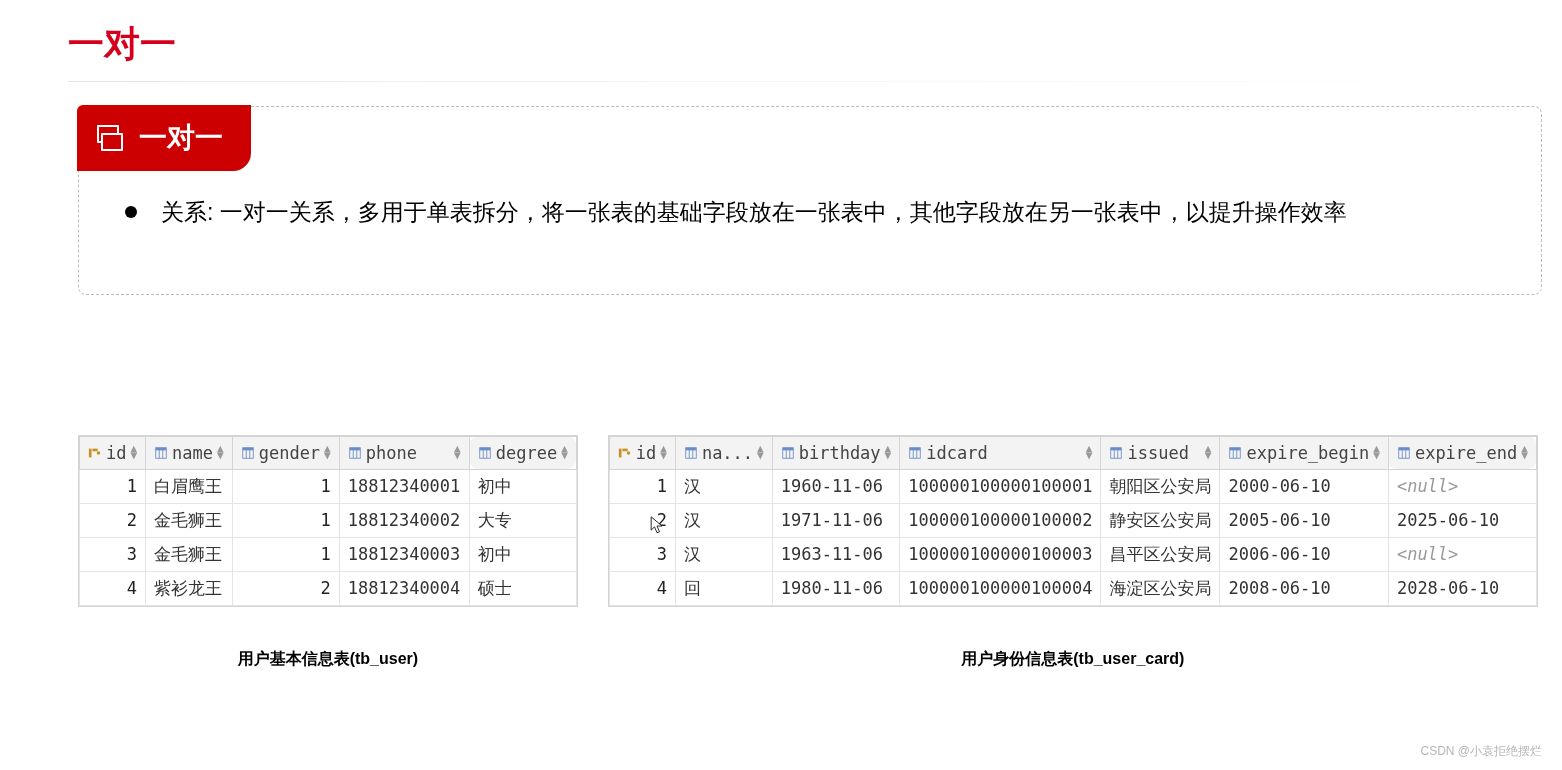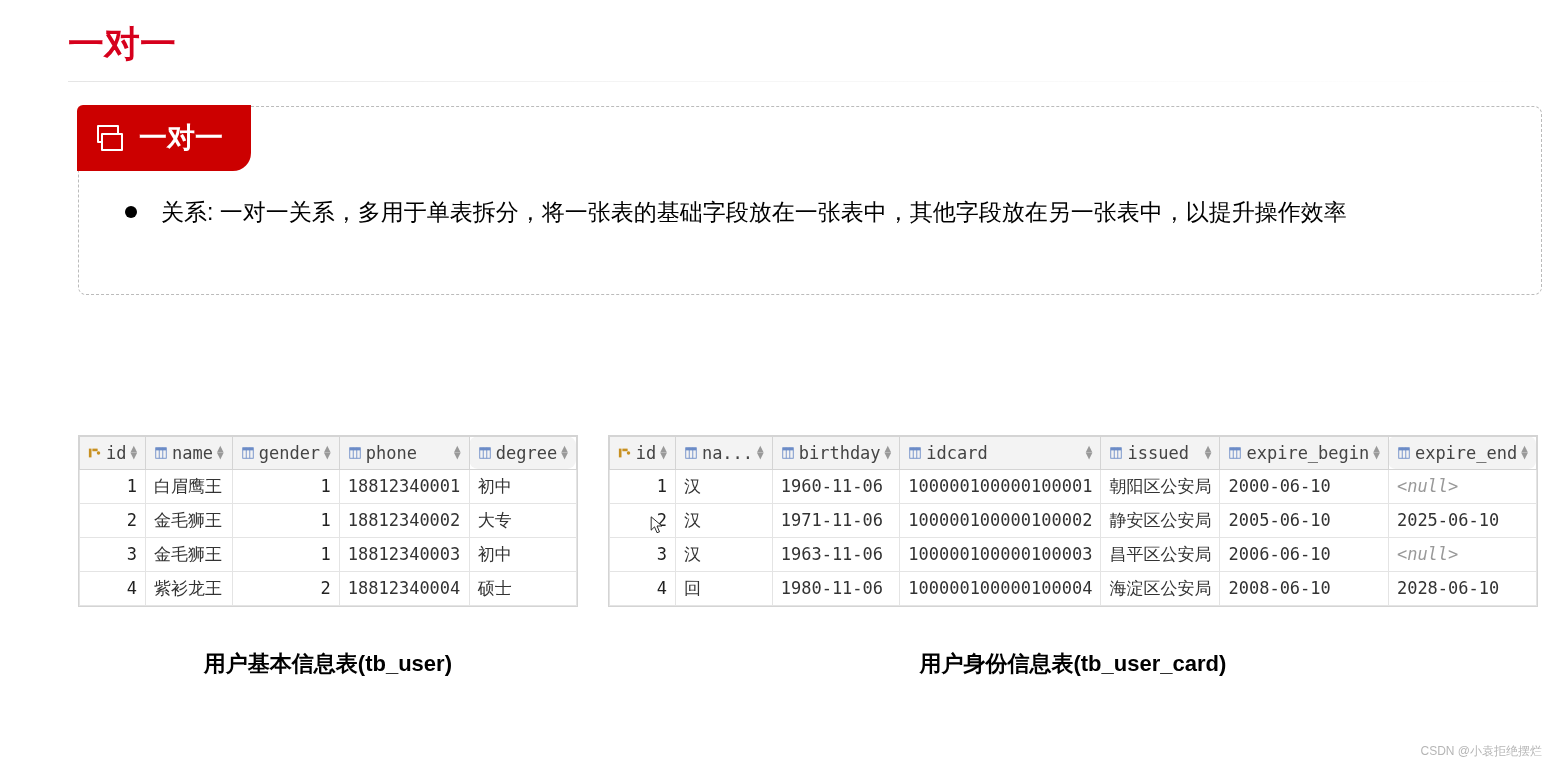--- a/index.html
+++ b/index.html
@@ -130,21 +130,21 @@
       border-top: none;
       padding: 5px 8px;
       white-space: nowrap;
     }
     .data-table td.num { text-align: right; color: #222; }
     .data-table td.text { color: #333; }
     .data-table td.cjk { font-family: "PingFang SC", "Microsoft YaHei", sans-serif; }
     .null-val { color: #999; font-style: italic; }
     .table-caption {
       text-align: center;
-      font-size: 22px;
+      font-size: 16px;
       font-weight: 700;
       margin-top: 42px;
       font-family: "PingFang SC", "Microsoft YaHei", sans-serif;
     }
     .table-block { display: flex; flex-direction: column; }
     .watermark {
       position: absolute;
       right: 20px;
       bottom: 10px;
       color: rgba(120,120,120,0.55);

